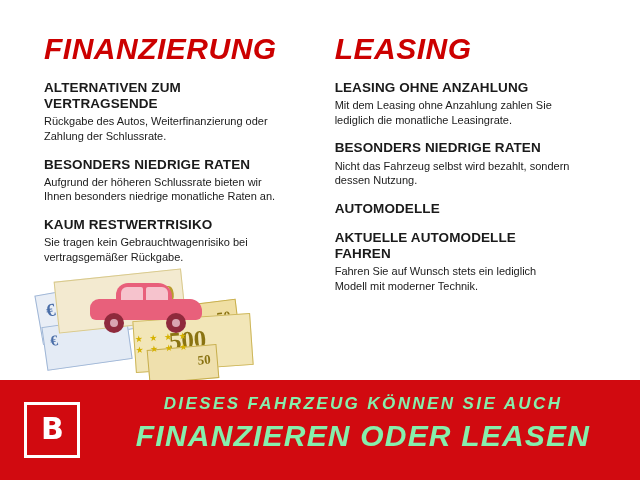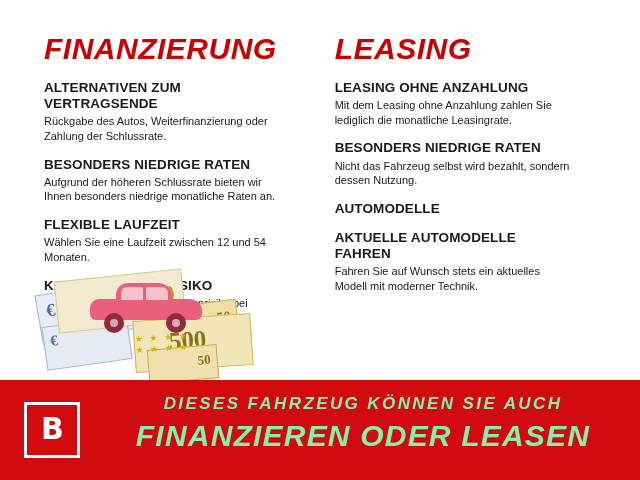--- a/index.html
+++ b/index.html
@@ -327,24 +327,20 @@
         <div class="block">
           <div class="block-head">ALTERNATIVEN ZUM VERTRAGSENDE</div>
           <div class="block-body">Rückgabe des Autos, Weiterfinanzierung oder Zahlung der Schlussrate.</div>
         </div>
 
         <div class="block">
           <div class="block-head">BESONDERS NIEDRIGE RATEN</div>
           <div class="block-body">Aufgrund der höheren Schlussrate bieten wir Ihnen besonders niedrige monatliche Raten an.</div>
         </div>
 
-        <div class="block">
-          <div class="block-head">FLEXIBLE LAUFZEIT</div>
-          <div class="block-body">Wählen Sie eine Laufzeit zwischen 12 und 54 Monaten.</div>
-        </div>
 
         <div class="block">
           <div class="block-head">KAUM RESTWERTRISIKO</div>
           <div class="block-body">Sie tragen kein Gebrauchtwagenrisiko bei vertragsgemäßer Rückgabe.</div>
         </div>
       </div>
 
       <div class="col col-right">
         <div class="col-title">LEASING</div>
 
@@ -357,21 +353,21 @@
           <div class="block-head">BESONDERS NIEDRIGE RATEN</div>
           <div class="block-body">Nicht das Fahrzeug selbst wird bezahlt, sondern dessen Nutzung.</div>
         </div>
 
         <div class="block">
           <div class="block-head">AUTOMODELLE</div>
         </div>
 
         <div class="block">
           <div class="block-head">AKTUELLE AUTOMODELLE FAHREN</div>
-          <div class="block-body">Fahren Sie auf Wunsch stets ein aktuelles Modell mit moderner Technik.</div>
+          <div class="block-body">Fahren Sie auf Wunsch stets ein lediglich Modell mit moderner Technik.</div>
         </div>
       </div>
 
     </div>
   </div>
 
   <div class="illustration">
     <div class="note note-euro">
       <span class="denom">€</span>
     </div>

